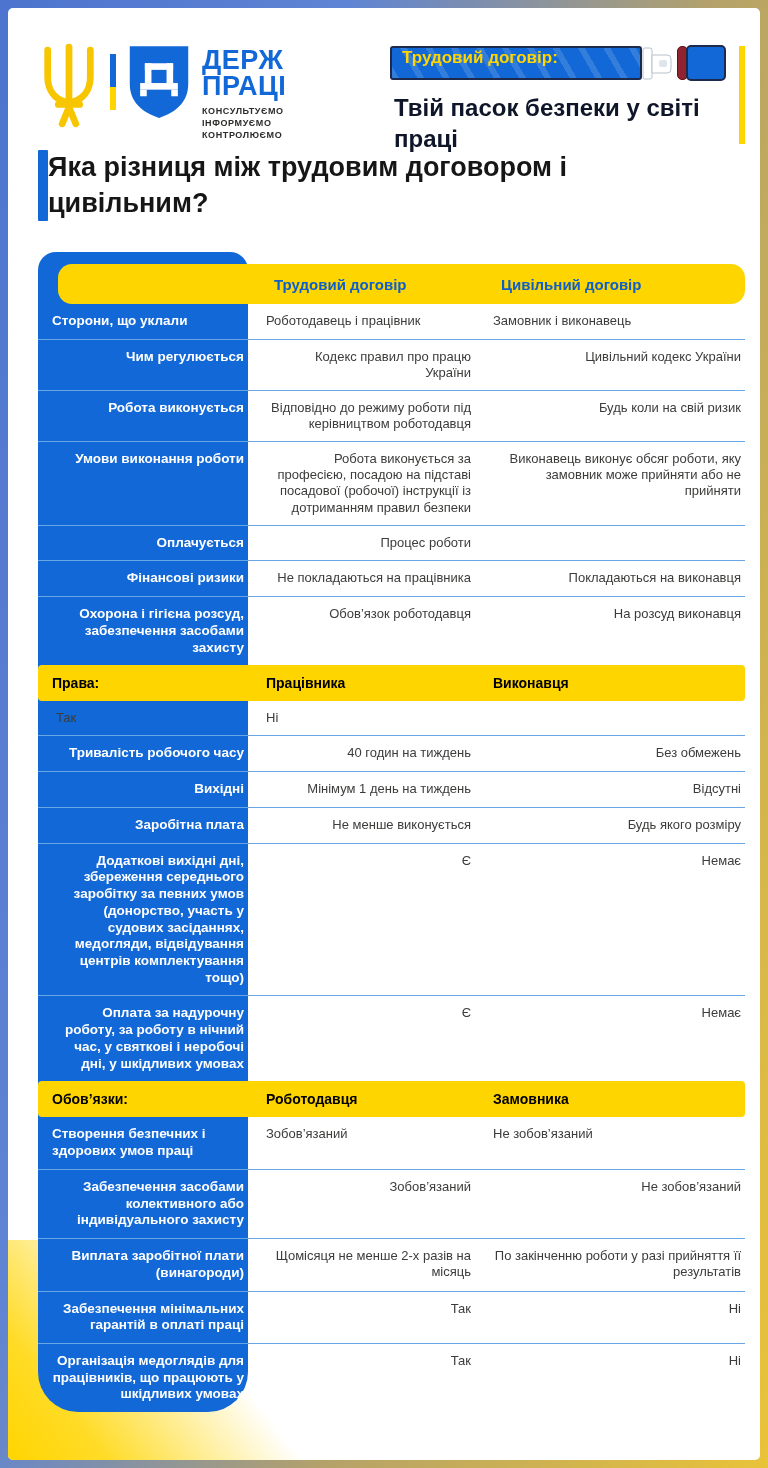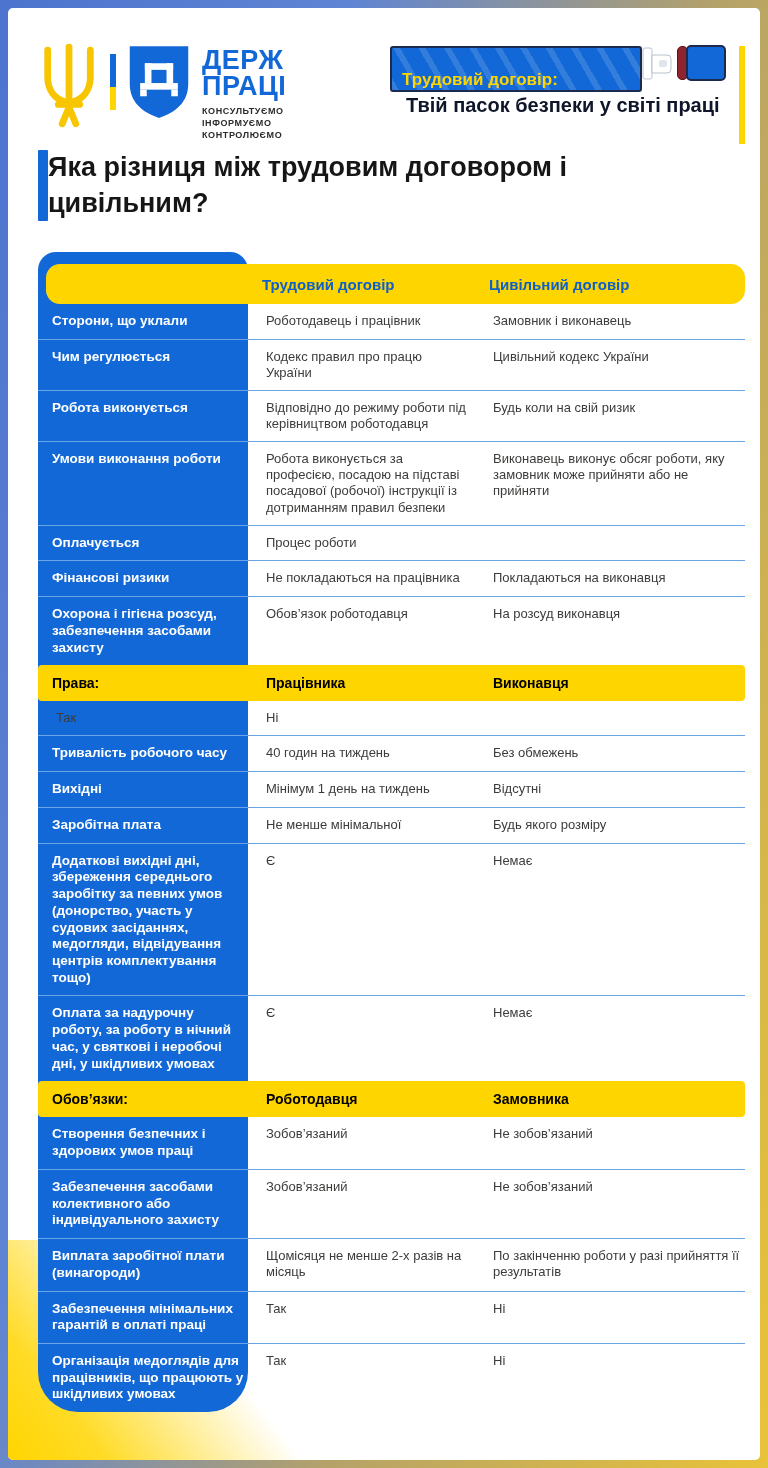--- a/index.html
+++ b/index.html
@@ -36,65 +36,65 @@
   .logo .flagbar{width:6px;height:56px;margin-top:12px;display:flex;flex-direction:column;}
   .logo .flagbar .b{flex:1.4;background:var(--blue);}
   .logo .flagbar .y{flex:1;background:var(--yellow);}
   .logo-textcol{display:flex;flex-direction:column;margin-top:6px;}
   .logo-title{color:var(--blue);font-weight:800;font-size:27px;line-height:.95;letter-spacing:.5px;}
   .logo-tag{margin-top:7px;color:#2b2b2a;font-weight:700;font-size:9px;line-height:1.3;letter-spacing:.6px;}
   
   .banner{position:absolute; right:15px; top:38px; width:355px; height:130px;}
   .banner .ybar{position:absolute; right:0; top:0; width:6px; height:98px; background:var(--yellow);}
   .strap{
-    position:absolute; left:0; top:0; width:252px; height:46px;
+    position:absolute; left:0; top:0; width:252px; height:34px;
     background:var(--blue);
     background-image:repeating-linear-gradient(60deg, rgba(255,255,255,.14) 0 6px, rgba(255,255,255,0) 6px 22px);
     border:2px solid var(--navy); border-radius:3px;
-    display:flex; align-items:flex-end; padding-left:10px;
+    display:flex; align-items:flex-start; padding-left:10px;
   }
   .strap-label{color:var(--yellow);font-weight:800;font-size:17px;}
   .tongue{position:absolute;left:252px;top:1px;}
   .receiver{position:absolute;left:287px;top:-1px;display:flex;align-items:center;}
   .receiver .ring{width:11px;height:34px;background:#8f2430;border-radius:5px;border:1px solid #5e1218;}
   .receiver .box{width:40px;height:36px;background:var(--blue);border:2px solid var(--navy);border-radius:5px;margin-left:-2px;}
   .banner-headline{
-    position:absolute;left:16px;top:46px;width:318px;
-    color:#10162a;font-weight:800;font-size:20px;line-height:1.3;
+    position:absolute;left:4px;top:46px;width:318px;
+    color:#10162a;font-weight:800;font-size:24px;line-height:1.3;
   }
   
   .title-block{position:absolute;left:30px;top:142px;display:flex;}
   .title-rule{width:10px;background:var(--blue);border-radius:1px;flex:0 0 10px;}
   .page-title{width:580px;color:#161616;font-weight:800;font-size:27px;line-height:1.32;}
   
   .tbl{
     position:relative; z-index:1;
     margin:6px 15px 0 30px; width:707px;
     padding-top:12px;
   }
   .bluecol{
     position:absolute; left:0; top:0; bottom:0; width:210px;
     background:var(--blue);
     border-radius:18px 18px 40px 40px;
     z-index:0;
   }
   .hdr-band{
     position:relative; z-index:1;
-    margin-left:8px; height:40px;
+    margin-left:20px; height:40px;
     background:var(--yellow); border-radius:14px;
   }
   .hdr-band span{
     position:absolute; top:50%; transform:translateY(-50%);
     color:var(--hdr-blue); font-weight:800; font-size:15px;
   }
   .hdr-band .h-a{left:216px;}
   .hdr-band .h-b{left:443px;}
   #rows{position:relative; z-index:1;}
   .trow{display:grid; grid-template-columns:210px 227px 1fr; align-items:start;}
-  .trow + .trow{border-top:1px solid var(--divider);}
+  .trow + .trow{border-top:1px solid var(--divider);text-align:right;}
   .trow .c{padding:9px 4px 9px 0; font-size:13px; line-height:1.24;}
   .trow .label{padding-left:14px; color:#ffffff; font-weight:700; font-size:13.5px;}
   .trow .a, .trow .b{padding-left:18px; color:var(--body-text);}
   .band{
     display:grid; grid-template-columns:210px 227px 1fr; align-items:center;
     background:var(--yellow); border-radius:4px; min-height:36px;
     font-weight:800; font-size:14px; color:#000000;
   }
   .band .label{padding-left:14px;}
   .band .a, .band .b{padding-left:18px;}
@@ -221,21 +221,21 @@
     <div class="c a">40 годин на тиждень</div>
     <div class="c b">Без обмежень</div>
   </div>
         <div class="trow">
     <div class="c label">Вихідні</div>
     <div class="c a">Мінімум 1 день на тиждень</div>
     <div class="c b">Відсутні</div>
   </div>
         <div class="trow">
     <div class="c label">Заробітна плата</div>
-    <div class="c a">Не менше мінімальної</div>
+    <div class="c a">Не менше виконується</div>
     <div class="c b">Будь якого розміру</div>
   </div>
         <div class="trow">
     <div class="c label">Додаткові вихідні дні, збереження середнього заробітку за певних умов (донорство, участь у судових засіданнях, медогляди, відвідування центрів комплектування тощо)</div>
     <div class="c a">Є</div>
     <div class="c b">Немає</div>
   </div>
         <div class="trow">
     <div class="c label">Оплата за надурочну роботу, за роботу в нічний час, у святкові і неробочі дні, у шкідливих умовах</div>
     <div class="c a">Є</div>

